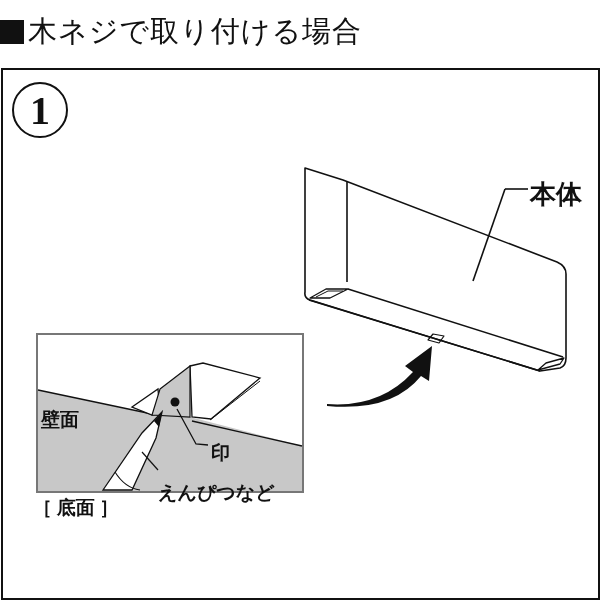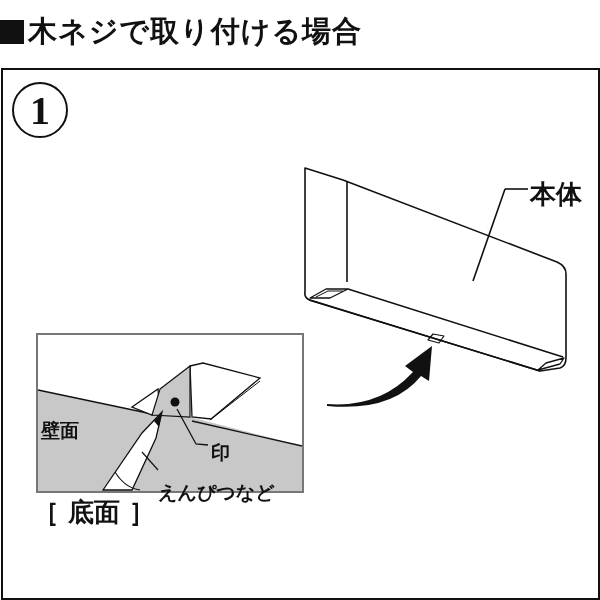--- a/index.html
+++ b/index.html
@@ -1,27 +1,27 @@
 <!DOCTYPE html>
 <html><head>
 <meta charset="utf-8">
 <style>
   html,body{margin:0;padding:0;background:#fff;}
   body{width:600px;height:600px;position:relative;overflow:hidden;font-family:"DejaVu Sans","Liberation Sans",sans-serif;color:#111;}
-  .title{position:absolute;left:0;top:12px;height:40px;display:flex;align-items:center;font-weight:bold;font-size:29px;letter-spacing:1px;white-space:nowrap;}
+  .title{position:absolute;left:0;top:12px;height:40px;display:flex;align-items:center;font-weight:normal;font-size:29px;letter-spacing:1px;white-space:nowrap;}
   .title .sq{display:inline-block;width:24px;height:24px;background:#111;margin-right:4px;}
   .frame{position:absolute;left:1px;top:68px;width:595px;height:528px;border:2.5px solid #111;box-sizing:content-box;}
   .stepnum{position:absolute;left:12px;top:82px;width:56px;height:56px;border:2px solid #111;border-radius:50%;box-sizing:border-box;display:flex;align-items:center;justify-content:center;font-size:40px;font-weight:bold;font-family:"Liberation Serif","DejaVu Serif",serif;}
   svg.art{position:absolute;left:0;top:0;}
   .lbl{position:absolute;font-weight:bold;white-space:nowrap;}
   .lbl-body{left:530px;top:177px;font-size:26px;}
-  .lbl-wall{left:41px;top:407px;font-size:19px;margin-top:11px;}
+  .lbl-wall{left:41px;top:407px;font-size:19px;}
   .lbl-mark{left:211px;top:440px;font-size:19px;}
   .lbl-pencil{left:158px;top:480px;font-size:19px;}
-  .lbl-bottom{left:33px;top:495px;font-size:26px;}
+  .lbl-bottom{left:33px;top:495px;font-size:19px;font-family:Liberation Serif, serif;}
 </style>
 </head>
 <body>
 
 <div class="title">
   <span class="sq"></span>
   <span>木ネジで取り付ける場合</span>
 </div>
 
 <div class="frame"></div>

